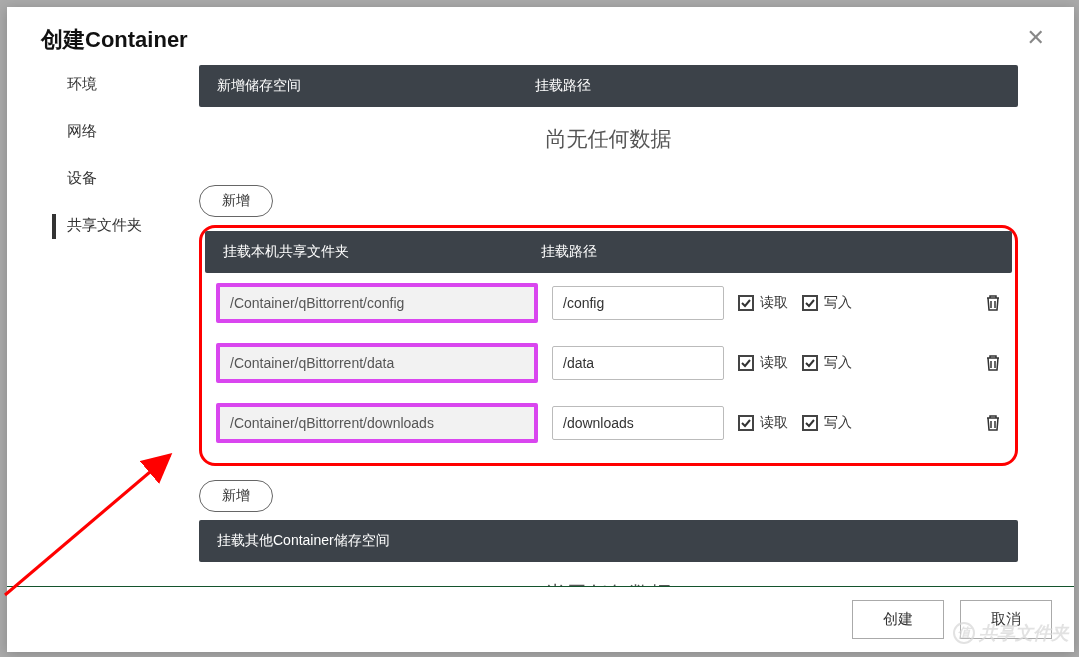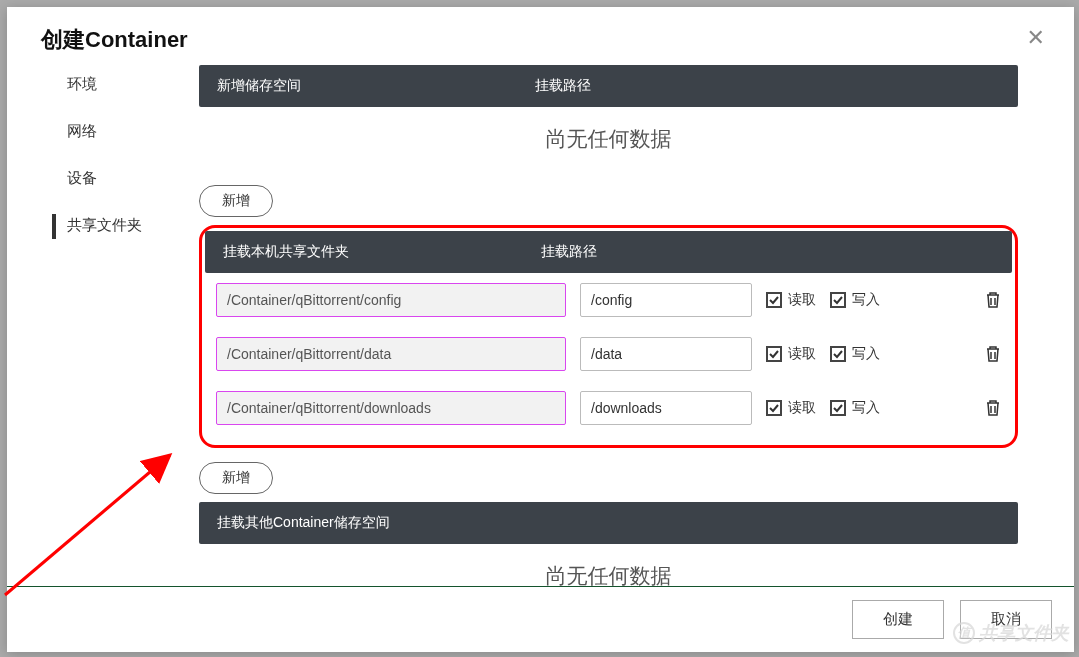--- a/index.html
+++ b/index.html
@@ -121,23 +121,23 @@
       border-radius: 2px;
       margin: 3px 3px 0 3px;
     }
     .data-row {
       display: flex;
       align-items: center;
       padding: 10px 14px;
       gap: 14px;
     }
     .input-disabled {
-      width: 350px;
+      width: 322px;
       padding: 8px 10px;
-      border: 1px solid #d946ef;
+      border: 4px solid #d946ef;
       background: #f2f2f2;
       color: #555;
       font-size: 14px;
       border-radius: 2px;
     }
     .input-enabled {
       width: 172px;
       padding: 8px 10px;
       border: 1px solid #bbb;
       background: #fff;

